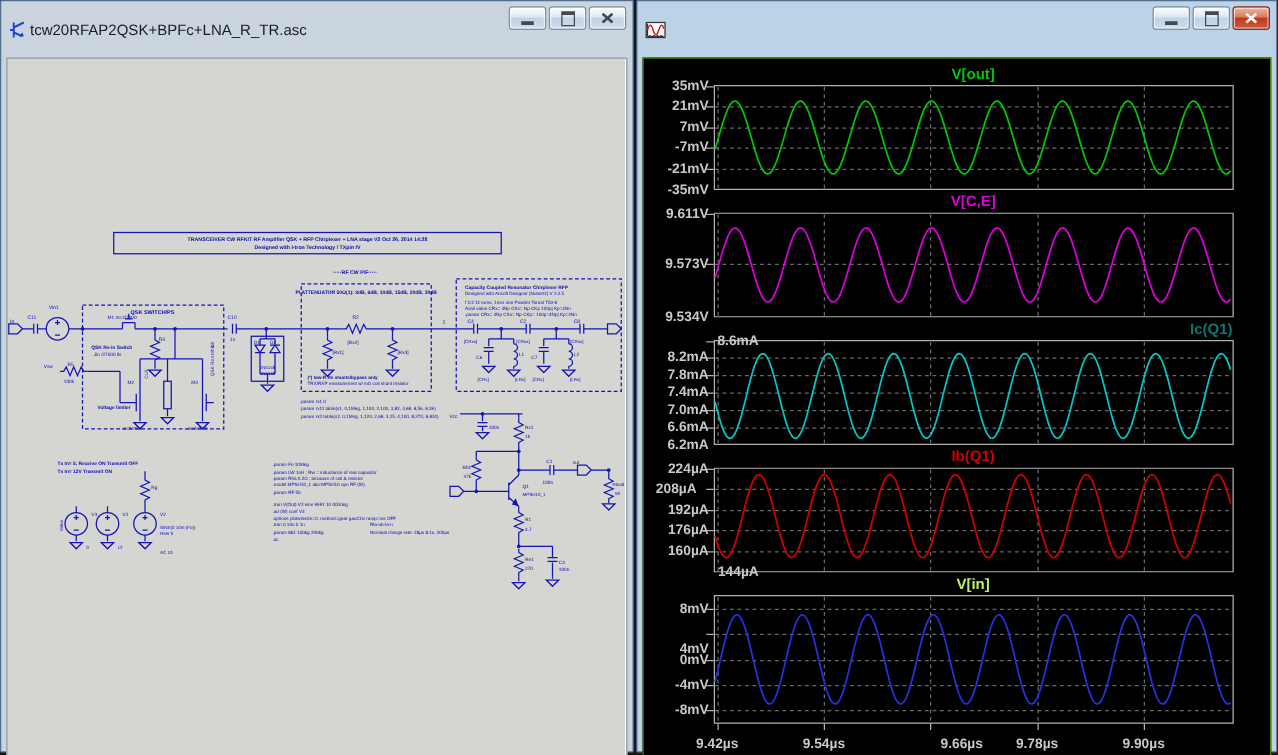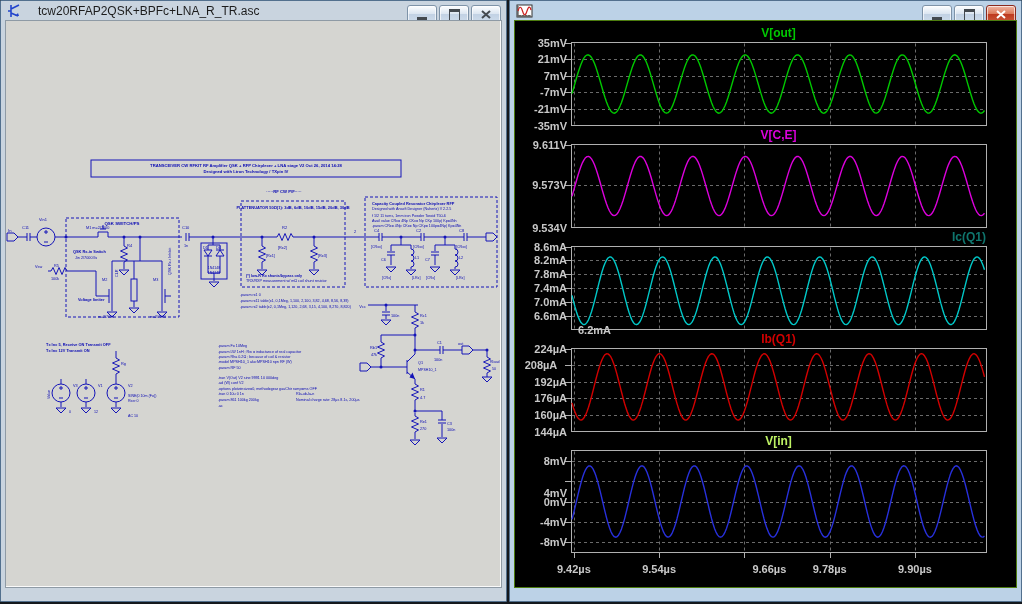--- a/index.html
+++ b/index.html
@@ -2,21 +2,21 @@
 <html><head>
 <meta charset="utf-8">
 <style>
   html,body{margin:0;padding:0;}
   body{width:1022px;height:604px;background:#14181d;position:relative;overflow:hidden;
        font-family:"Liberation Sans","DejaVu Sans",sans-serif;}
   .window{position:absolute;top:0;height:602px;border:1px solid #52708E;padding:0 4px 4px 4px;
           box-sizing:border-box;border-radius:1px;}
   .window.inactive{background:#C9D4DF;}
   .window.active{background:#BCD2E7;}
-  .titlebar{height:19px;display:flex;align-items:center;gap:14px;padding:0 2px;position:relative;}
+  .titlebar{height:45px;display:flex;align-items:center;gap:0;padding:0 2px;position:relative;}
   .title-text{font-size:12px;color:#1c1c1c;white-space:nowrap;}
   .app-icon{width:17px;height:16px;display:inline-block;}
   .win-controls{position:absolute;right:1px;top:4px;display:flex;gap:2px;}
   .winbtn{width:30px;height:19px;border:1px solid #7E93A8;border-radius:3px;padding:0;
           display:flex;align-items:center;justify-content:center;cursor:default;
           background:linear-gradient(180deg,#FDFEFF 0%,#DCE6F1 45%,#C2D2E4 50%,#CFDDEC 100%);
           box-shadow:inset 0 0 0 1px rgba(255,255,255,.65);}
   .winbtn.close-active{background:linear-gradient(180deg,#F0B6A4 0%,#DC7B5C 45%,#BE3A20 50%,#CB5C3C 100%);
           border-color:#8B2A1E;}
   .glyph-min{width:10px;height:3px;background:#43494F;display:block;margin-top:7px;}
@@ -380,27 +380,27 @@
             <line x1="400.5" y1="1.5" x2="400.5" y2="82.5" stroke="#6A6A6A" stroke-width="1" stroke-dasharray="3,3"></line>
             <line x1="50" y1="1.5" x2="56" y2="1.5" stroke="#B0B0B0" stroke-width="1"></line>
             <line x1="50" y1="41.5" x2="56" y2="41.5" stroke="#B0B0B0" stroke-width="1"></line>
             <line x1="57" y1="41.5" x2="470" y2="41.5" stroke="#6A6A6A" stroke-width="1" stroke-dasharray="3,3"></line>
             <line x1="50" y1="84.5" x2="56" y2="84.5" stroke="#B0B0B0" stroke-width="1"></line>
             <polyline points="57,52.2 58.5,47.1 60,41.8 61.5,36.5 63,31.3 64.5,26.6 66,22.3 67.5,18.6 69,15.8 70.5,13.7 72,12.6 73.5,12.4 75,13.2 76.5,14.9 78,17.5 79.5,20.8 81,24.9 82.5,29.5 84,34.5 85.5,39.8 87,45.1 88.5,50.3 90,55.3 91.5,59.8 93,63.7 94.5,67.0 96,69.4 97.5,71.0 99,71.6 100.5,71.3 102,70.0 103.5,67.8 105,64.8 106.5,61.1 108,56.7 109.5,51.9 111,46.7 112.5,41.4 114,36.1 115.5,31.0 117,26.3 118.5,22.0 120,18.4 121.5,15.6 123,13.6 124.5,12.5 126,12.4 127.5,13.3 129,15.0 130.5,17.7 132,21.1 133.5,25.2 135,29.8 136.5,34.8 138,40.1 139.5,45.4 141,50.6 142.5,55.6 144,60.1 145.5,64.0 147,67.2 148.5,69.6 150,71.1 151.5,71.6 153,71.2 154.5,69.9 156,67.7 157.5,64.6 159,60.8 160.5,56.4 162,51.6 163.5,46.4 165,41.1 166.5,35.8 168,30.7 169.5,26.0 171,21.8 172.5,18.2 174,15.4 175.5,13.5 177,12.5 178.5,12.4 180,13.3 181.5,15.2 183,17.8 184.5,21.3 186,25.4 187.5,30.1 189,35.2 190.5,40.4 192,45.7 193.5,50.9 195,55.9 196.5,60.3 198,64.2 199.5,67.3 201,69.7 202.5,71.1 204,71.6 205.5,71.2 207,69.8 208.5,67.5 210,64.4 211.5,60.6 213,56.1 214.5,51.2 216,46.1 217.5,40.7 219,35.5 220.5,30.4 222,25.7 223.5,21.5 225,18.0 226.5,15.3 228,13.4 229.5,12.5 231,12.5 232.5,13.4 234,15.3 235.5,18.0 237,21.6 238.5,25.7 240,30.4 241.5,35.5 243,40.8 244.5,46.1 246,51.3 247.5,56.2 249,60.6 250.5,64.4 252,67.5 253.5,69.8 255,71.2 256.5,71.6 258,71.1 259.5,69.7 261,67.3 262.5,64.2 264,60.3 265.5,55.8 267,50.9 268.5,45.7 270,40.4 271.5,35.1 273,30.1 274.5,25.4 276,21.3 277.5,17.8 279,15.2 280.5,13.3 282,12.4 283.5,12.5 285,13.5 286.5,15.5 288,18.2 289.5,21.8 291,26.0 292.5,30.7 294,35.8 295.5,41.1 297,46.4 298.5,51.6 300,56.4 301.5,60.8 303,64.6 304.5,67.7 306,69.9 307.5,71.3 309,71.6 310.5,71.1 312,69.6 313.5,67.2 315,64.0 316.5,60.0 318,55.5 319.5,50.6 321,45.4 322.5,40.1 324,34.8 325.5,29.8 327,25.1 328.5,21.1 330,17.6 331.5,15.0 333,13.3 334.5,12.4 336,12.5 337.5,13.6 339,15.6 340.5,18.4 342,22.0 343.5,26.3 345,31.0 346.5,36.1 348,41.4 349.5,46.7 351,51.9 352.5,56.7 354,61.1 355.5,64.8 357,67.9 358.5,70.0 360,71.3 361.5,71.6 363,71.0 364.5,69.4 366,67.0 367.5,63.7 369,59.8 370.5,55.2 372,50.3 373.5,45.1 375,39.7 376.5,34.5 378,29.5 379.5,24.9 381,20.8 382.5,17.5 384,14.9 385.5,13.2 387,12.4 388.5,12.6 390,13.7 391.5,15.8 393,18.7 394.5,22.3 396,26.6 397.5,31.3 399,36.5 400.5,41.8 402,47.1 403.5,52.2 405,57.0 406.5,61.4 408,65.1 409.5,68.0 411,70.1 412.5,71.4 414,71.6 415.5,70.9 417,69.3 418.5,66.8 420,63.5 421.5,59.5 423,54.9 424.5,50.0 426,44.7 427.5,39.4 429,34.2 430.5,29.2 432,24.6 433.5,20.6 435,17.3 436.5,14.7 438,13.1 439.5,12.4 441,12.6 442.5,13.8 444,15.9 445.5,18.9 447,22.5 448.5,26.9 450,31.7 451.5,36.8 453,42.1 454.5,47.4 456,52.5 457.5,57.3 459,61.6 460.5,65.3 462,68.2 463.5,70.2 465,71.4 466.5,71.6 468,70.9 469.5,69.2" fill="none" stroke="#DC00DC" stroke-width="1.4" stroke-linejoin="round"></polyline>
           </svg>
         </div>
         <div class="panel">
           <div class="ptitle" style="color: #0f766e; text-align: right;">Ic(Q1)</div>
-          <div class="ylab" style="top: 10.5px;">8.6mA</div>
+          <div class="ylab" style="top: 10.5px; margin-left: 40px;">8.6mA</div>
           <div class="ylab" style="top: 23.5px;">8.2mA</div>
           <div class="ylab" style="top: 37.5px;">7.8mA</div>
           <div class="ylab" style="top: 51.5px;">7.4mA</div>
           <div class="ylab" style="top: 65.5px;">7.0mA</div>
           <div class="ylab" style="top: 79.5px;">6.6mA</div>
-          <div class="ylab" style="top: 93.5px; margin-left: 44px;">6.2mA</div>
+          <div class="ylab" style="top: 93.5px;">6.2mA</div>
           <svg width="503" height="84" class="pane-svg">
             <rect x="56.5" y="0.5" width="415" height="83" fill="none" stroke="#B0B0B0"></rect>
             <line x1="59.5" y1="1.5" x2="59.5" y2="82.5" stroke="#6A6A6A" stroke-width="1" stroke-dasharray="3,3"></line>
             <line x1="144.5" y1="1.5" x2="144.5" y2="82.5" stroke="#6A6A6A" stroke-width="1" stroke-dasharray="3,3"></line>
             <line x1="229.5" y1="1.5" x2="229.5" y2="82.5" stroke="#6A6A6A" stroke-width="1" stroke-dasharray="3,3"></line>
             <line x1="315.5" y1="1.5" x2="315.5" y2="82.5" stroke="#6A6A6A" stroke-width="1" stroke-dasharray="3,3"></line>
             <line x1="400.5" y1="1.5" x2="400.5" y2="82.5" stroke="#6A6A6A" stroke-width="1" stroke-dasharray="3,3"></line>
             <line x1="50" y1="1.5" x2="56" y2="1.5" stroke="#B0B0B0" stroke-width="1"></line>
             <line x1="50" y1="14.5" x2="56" y2="14.5" stroke="#B0B0B0" stroke-width="1"></line>
             <line x1="57" y1="14.5" x2="470" y2="14.5" stroke="#6A6A6A" stroke-width="1" stroke-dasharray="3,3"></line>
@@ -416,21 +416,21 @@
             <polyline points="57,49.4 58.5,55.3 60,60.9 61.5,66.0 63,70.4 64.5,73.9 66,76.6 67.5,78.1 69,78.7 70.5,78.1 72,76.4 73.5,73.8 75,70.1 76.5,65.7 78,60.6 79.5,55.0 81,49.1 82.5,43.0 84,36.9 85.5,31.2 87,25.8 88.5,21.1 90,17.2 91.5,14.1 93,12.0 94.5,11.0 96,11.0 97.5,12.2 99,14.4 100.5,17.6 102,21.7 103.5,26.5 105,31.9 106.5,37.7 108,43.7 109.5,49.8 111,55.7 112.5,61.3 114,66.3 115.5,70.6 117,74.1 118.5,76.7 120,78.2 121.5,78.7 123,78.0 124.5,76.3 126,73.6 127.5,69.9 129,65.4 130.5,60.3 132,54.6 133.5,48.7 135,42.6 136.5,36.6 138,30.8 139.5,25.5 141,20.8 142.5,16.9 144,13.9 145.5,11.9 147,11.0 148.5,11.1 150,12.3 151.5,14.6 153,17.8 154.5,21.9 156,26.8 157.5,32.2 159,38.0 160.5,44.1 162,50.2 163.5,56.1 165,61.6 166.5,66.6 168,70.9 169.5,74.3 171,76.8 172.5,78.3 174,78.6 175.5,77.9 177,76.1 178.5,73.3 180,69.6 181.5,65.1 183,59.9 184.5,54.3 186,48.3 187.5,42.2 189,36.2 190.5,30.5 192,25.2 193.5,20.6 195,16.7 196.5,13.8 198,11.8 199.5,10.9 201,11.1 202.5,12.4 204,14.8 205.5,18.1 207,22.2 208.5,27.1 210,32.6 211.5,38.4 213,44.5 214.5,50.5 216,56.4 217.5,61.9 219,66.9 220.5,71.1 222,74.5 223.5,76.9 225,78.3 226.5,78.6 228,77.8 229.5,76.0 231,73.1 232.5,69.4 234,64.8 235.5,59.6 237,53.9 238.5,47.9 240,41.8 241.5,35.8 243,30.1 244.5,24.9 246,20.3 247.5,16.5 249,13.6 250.5,11.7 252,10.9 253.5,11.2 255,12.5 256.5,14.9 258,18.3 259.5,22.5 261,27.4 262.5,32.9 264,38.8 265.5,44.9 267,50.9 268.5,56.8 270,62.3 271.5,67.2 273,71.4 274.5,74.7 276,77.1 277.5,78.4 279,78.6 280.5,77.8 282,75.8 283.5,72.9 285,69.1 286.5,64.5 288,59.2 289.5,53.5 291,47.5 292.5,41.4 294,35.5 295.5,29.8 297,24.6 298.5,20.0 300,16.3 301.5,13.5 303,11.6 304.5,10.9 306,11.2 307.5,12.7 309,15.1 310.5,18.5 312,22.8 313.5,27.8 315,33.3 316.5,39.2 318,45.2 319.5,51.3 321,57.1 322.5,62.6 324,67.5 325.5,71.6 327,74.9 328.5,77.2 330,78.4 331.5,78.6 333,77.7 334.5,75.7 336,72.7 337.5,68.8 339,64.2 340.5,58.9 342,53.1 343.5,47.1 345,41.1 346.5,35.1 348,29.4 349.5,24.3 351,19.8 352.5,16.1 354,13.3 355.5,11.6 357,10.9 358.5,11.3 360,12.8 361.5,15.3 363,18.8 364.5,23.1 366,28.1 367.5,33.7 369,39.6 370.5,45.6 372,51.7 373.5,57.5 375,62.9 376.5,67.7 378,71.8 379.5,75.0 381,77.3 382.5,78.5 384,78.6 385.5,77.6 387,75.5 388.5,72.5 390,68.6 391.5,63.9 393,58.5 394.5,52.8 396,46.8 397.5,40.7 399,34.7 400.5,29.1 402,24.0 403.5,19.5 405,15.9 406.5,13.2 408,11.5 409.5,10.9 411,11.4 412.5,12.9 414,15.5 415.5,19.0 417,23.4 418.5,28.4 420,34.0 421.5,39.9 423,46.0 424.5,52.1 426,57.9 427.5,63.2 429,68.0 430.5,72.1 432,75.2 433.5,77.4 435,78.5 436.5,78.5 438,77.5 439.5,75.4 441,72.3 442.5,68.3 444,63.5 445.5,58.2 447,52.4 448.5,46.4 450,40.3 451.5,34.4 453,28.7 454.5,23.7 456,19.3 457.5,15.7 459,13.0 460.5,11.4 462,10.9 463.5,11.4 465,13.0 466.5,15.7 468,19.3 469.5,23.7" fill="none" stroke="#00C8C8" stroke-width="1.4" stroke-linejoin="round"></polyline>
           </svg>
         </div>
         <div class="panel">
           <div class="ptitle" style="color: rgb(210, 0, 0);">Ib(Q1)</div>
           <div class="ylab" style="top: 10.5px;">224µA</div>
           <div class="ylab" style="top: 26.5px; text-align: center;">208µA</div>
           <div class="ylab" style="top: 43.5px;">192µA</div>
           <div class="ylab" style="top: 59.5px;">176µA</div>
           <div class="ylab" style="top: 76.5px;">160µA</div>
-          <div class="ylab" style="top: 93.5px;">144µA</div>
+          <div class="ylab" style="top: 93.5px; padding-left: 40px;">144µA</div>
           <svg width="503" height="84" class="pane-svg">
             <rect x="56.5" y="0.5" width="415" height="83" fill="none" stroke="#B0B0B0"></rect>
             <line x1="59.5" y1="1.5" x2="59.5" y2="82.5" stroke="#6A6A6A" stroke-width="1" stroke-dasharray="3,3"></line>
             <line x1="144.5" y1="1.5" x2="144.5" y2="82.5" stroke="#6A6A6A" stroke-width="1" stroke-dasharray="3,3"></line>
             <line x1="229.5" y1="1.5" x2="229.5" y2="82.5" stroke="#6A6A6A" stroke-width="1" stroke-dasharray="3,3"></line>
             <line x1="315.5" y1="1.5" x2="315.5" y2="82.5" stroke="#6A6A6A" stroke-width="1" stroke-dasharray="3,3"></line>
             <line x1="400.5" y1="1.5" x2="400.5" y2="82.5" stroke="#6A6A6A" stroke-width="1" stroke-dasharray="3,3"></line>
             <line x1="50" y1="1.5" x2="56" y2="1.5" stroke="#B0B0B0" stroke-width="1"></line>
             <line x1="50" y1="17.5" x2="56" y2="17.5" stroke="#B0B0B0" stroke-width="1"></line>
             <line x1="57" y1="17.5" x2="470" y2="17.5" stroke="#6A6A6A" stroke-width="1" stroke-dasharray="3,3"></line>

